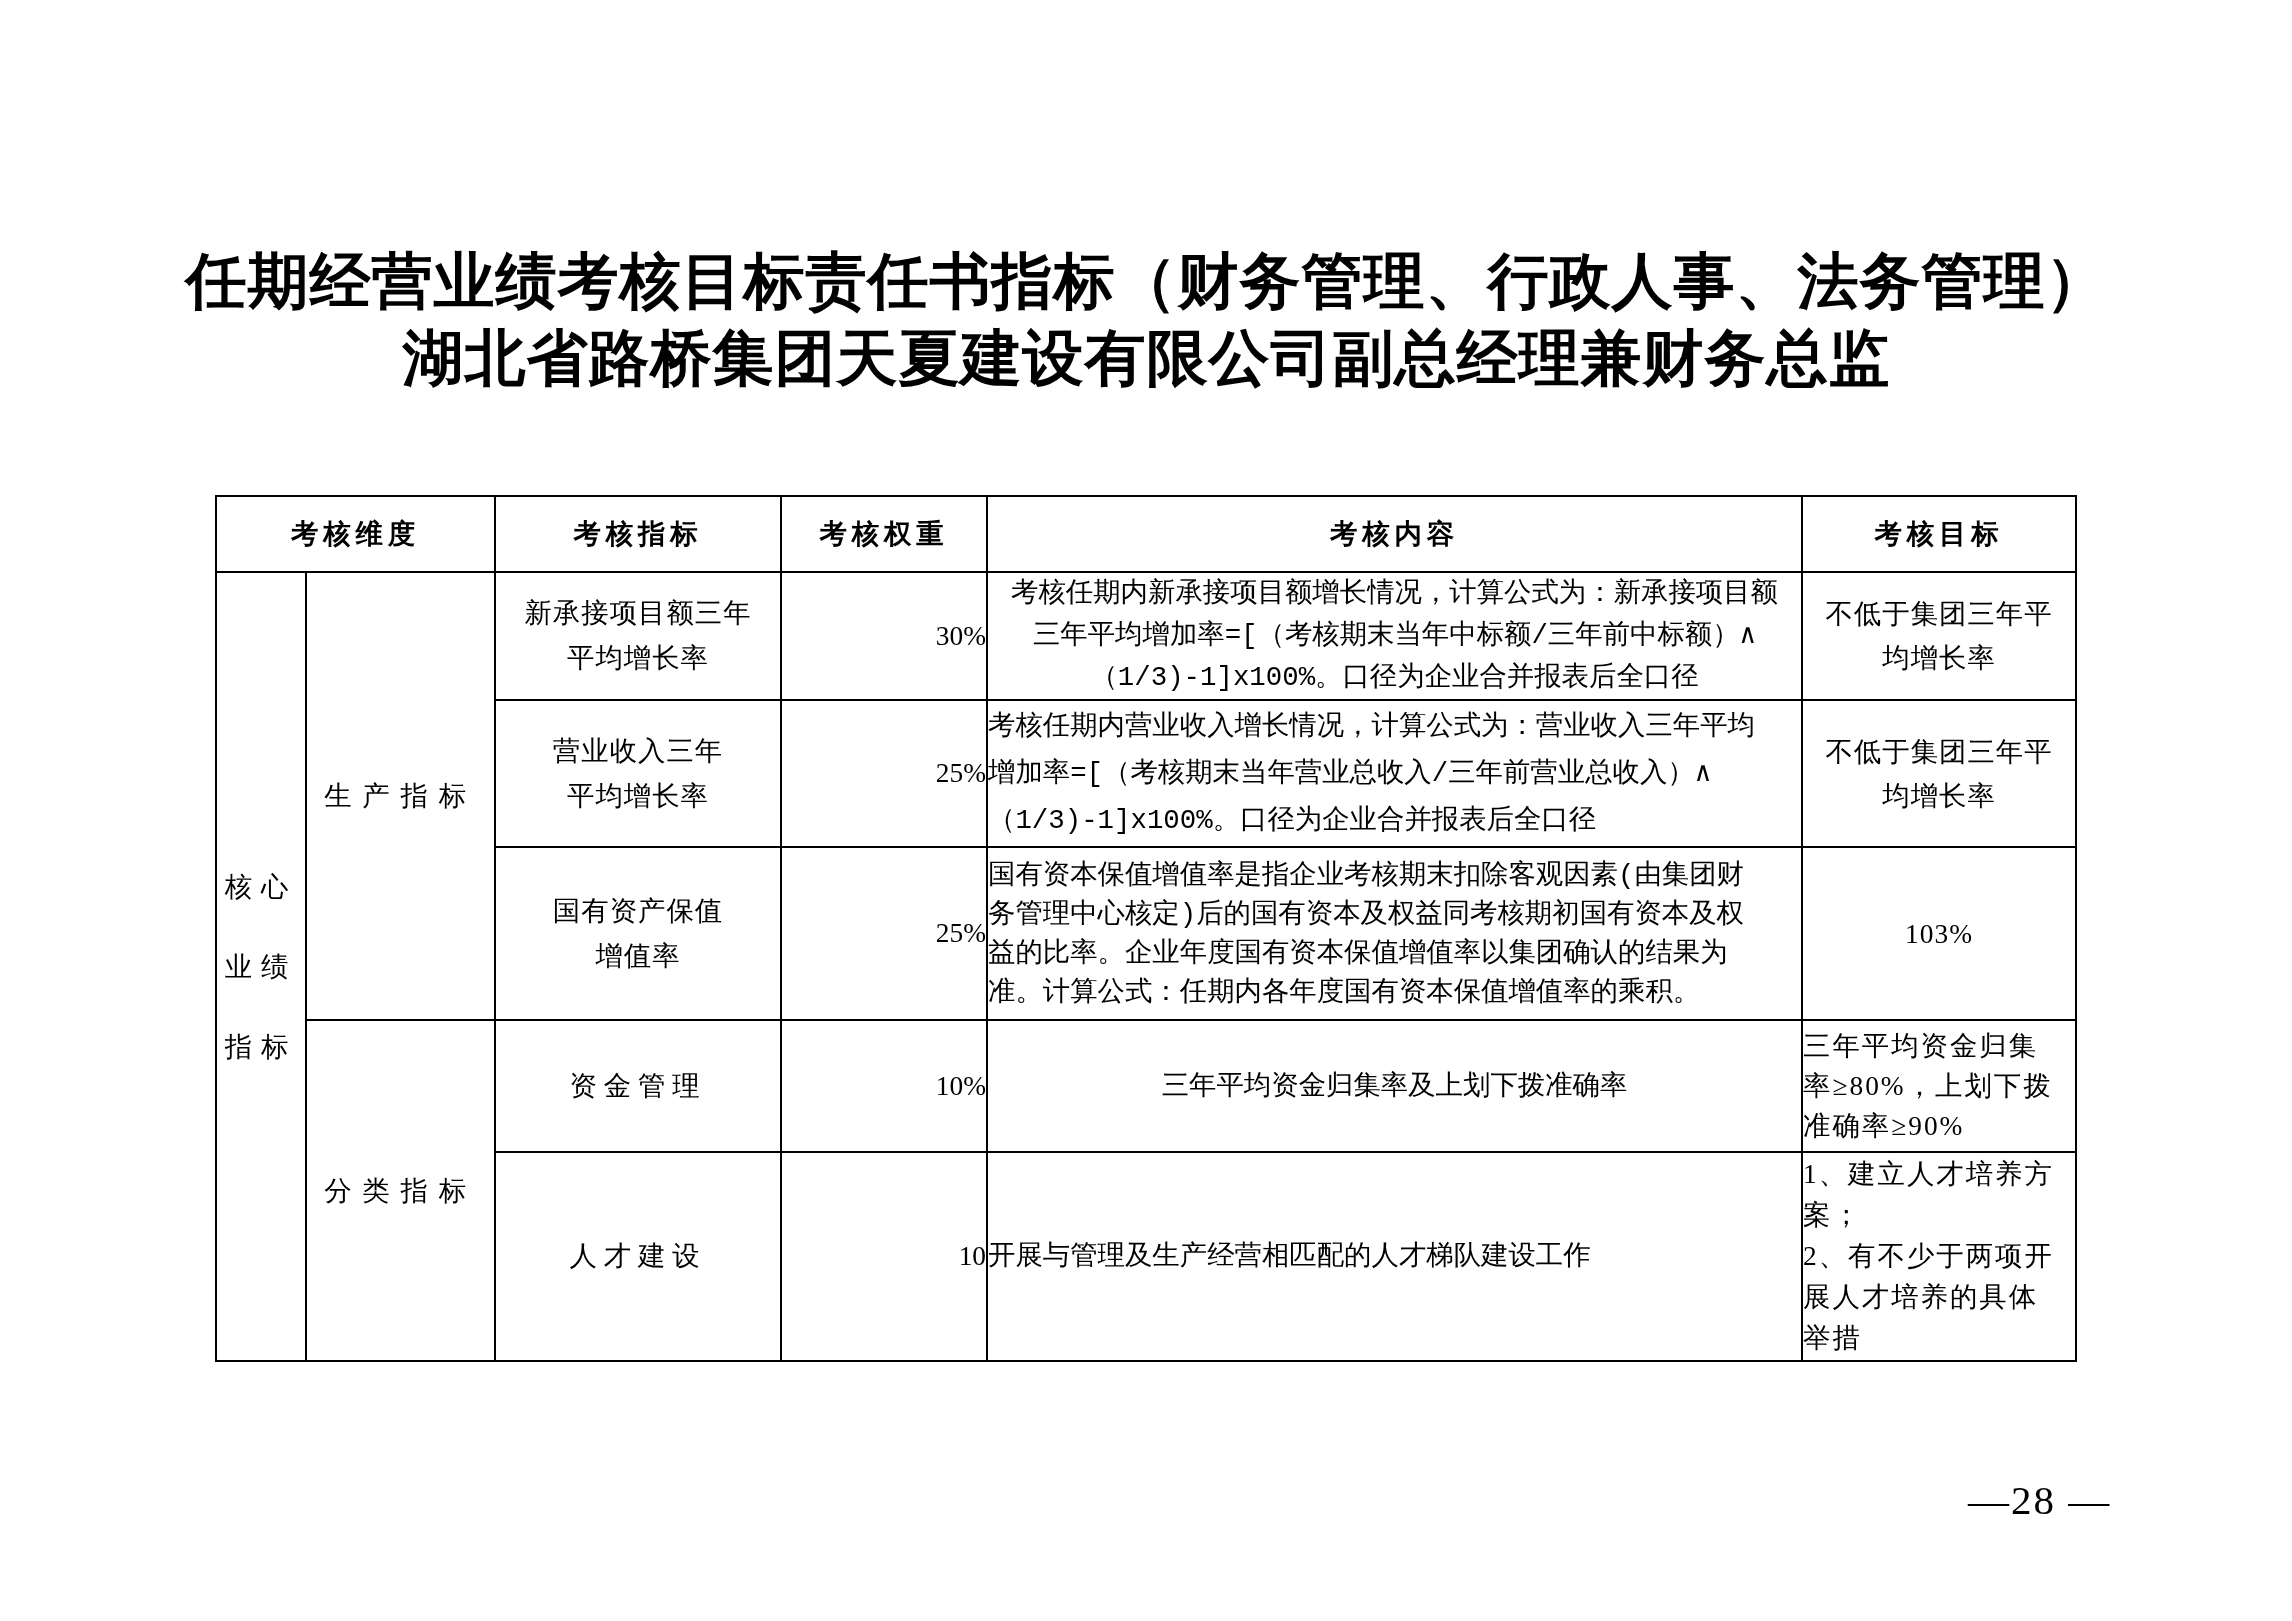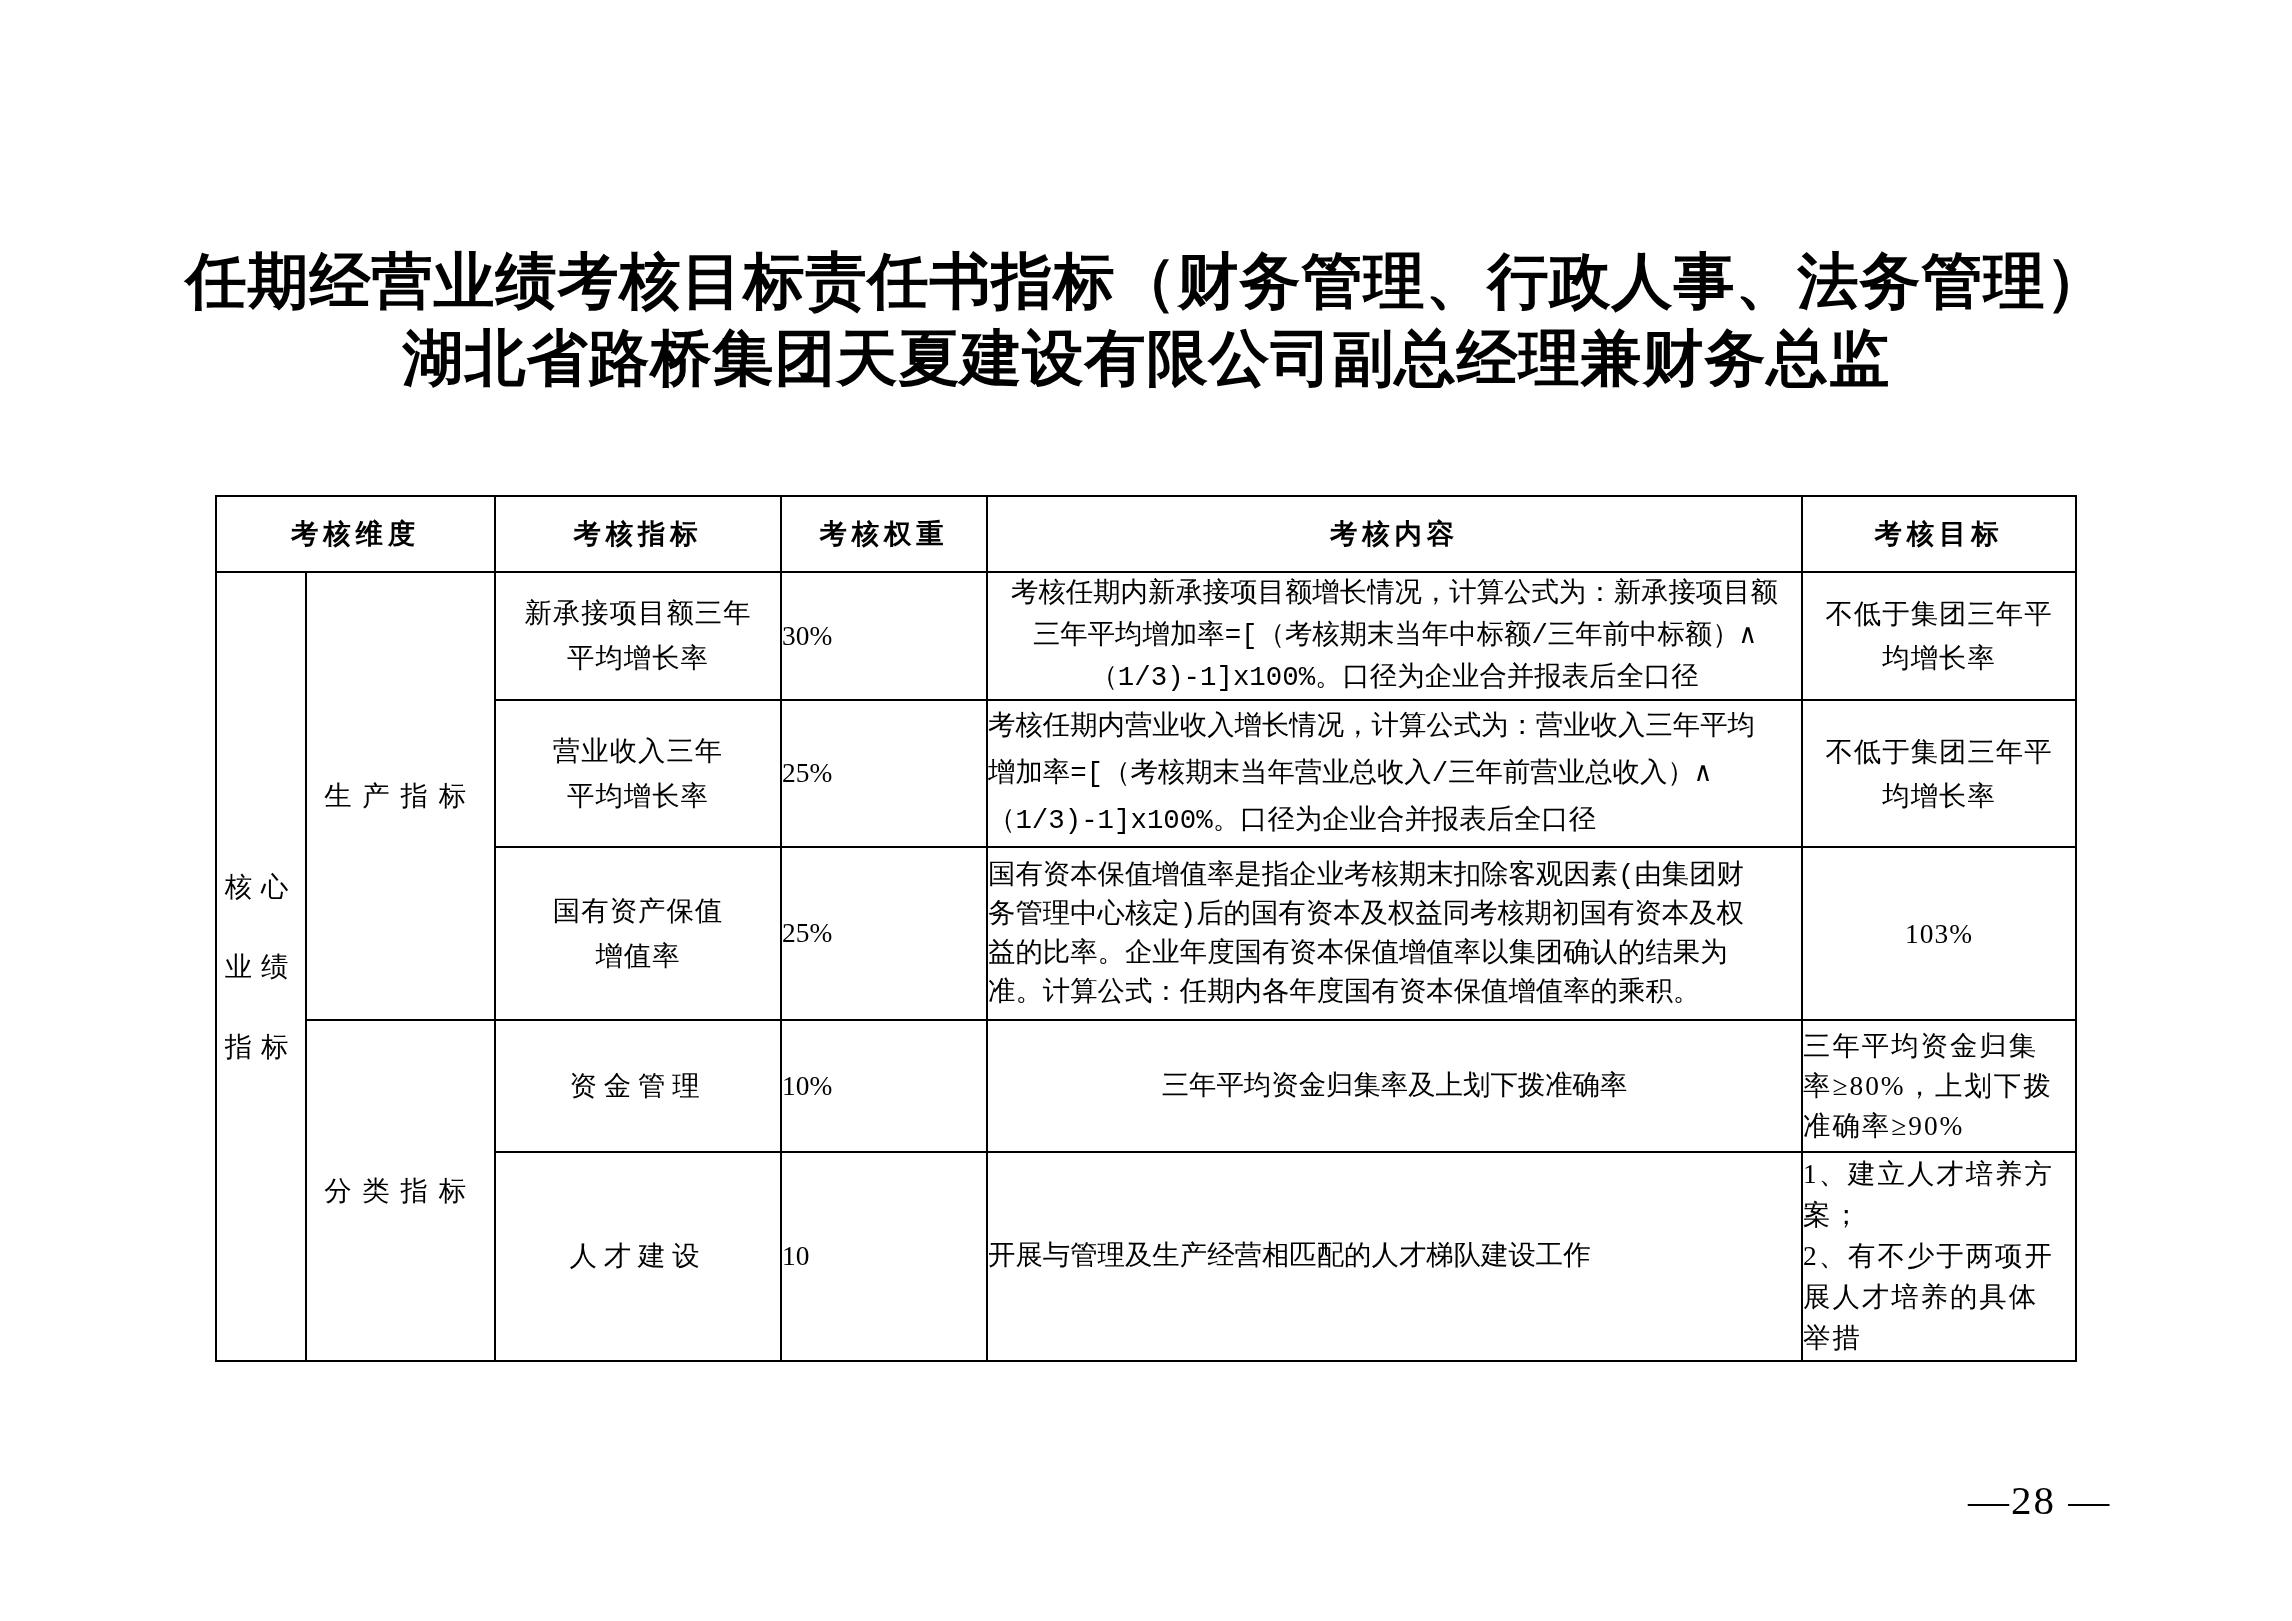--- a/index.html
+++ b/index.html
@@ -67,21 +67,21 @@
     letter-spacing: 10.8px;
   }
   .c-ind {
     text-align: center;
     white-space: pre-line;
     line-height: 45px;
     letter-spacing: 1px;
   }
   tr.r4 .c-ind, tr.r5 .c-ind { letter-spacing: 6.9px; }
   .c-weight {
-    text-align: left;
+    text-align: right;
   }
   .c-content {
     padding: 0 11.8px;
     white-space: pre-line;
     font-family: Liberation Mono, monospace;
   }
   tr.r1 .c-content { text-align: center; line-height: 42px; }
   tr.r2 .c-content { text-align: left;   line-height: 47px; }
   tr.r3 .c-content { text-align: left;   line-height: 39px; }
   tr.r4 .c-content { text-align: center; line-height: 33px; }

